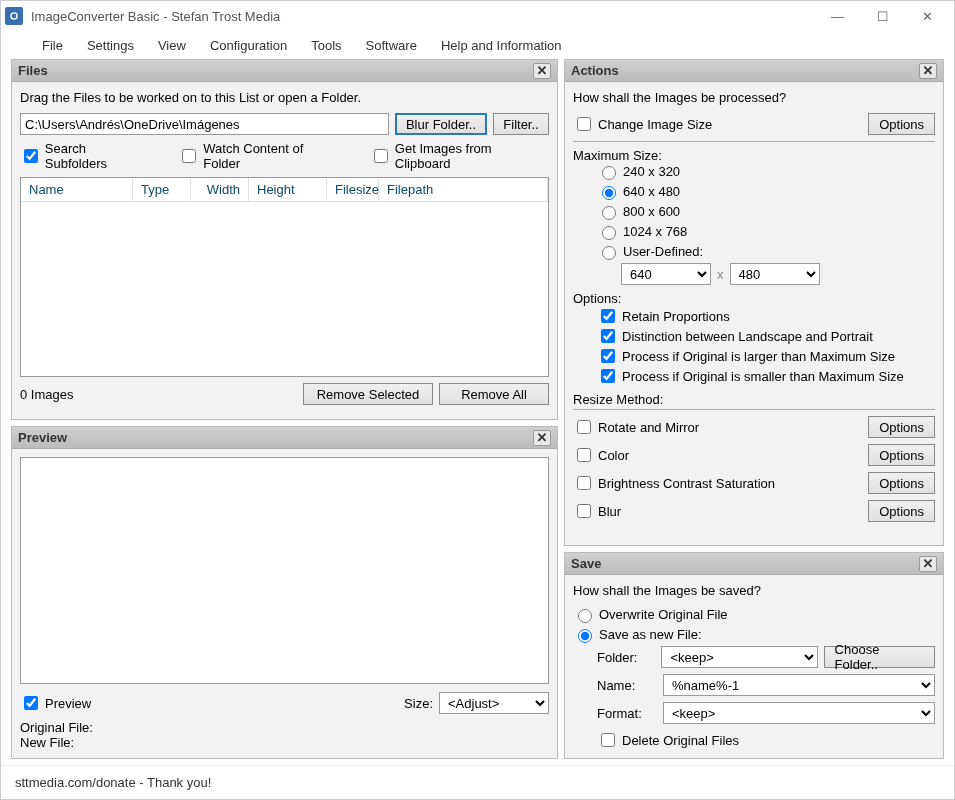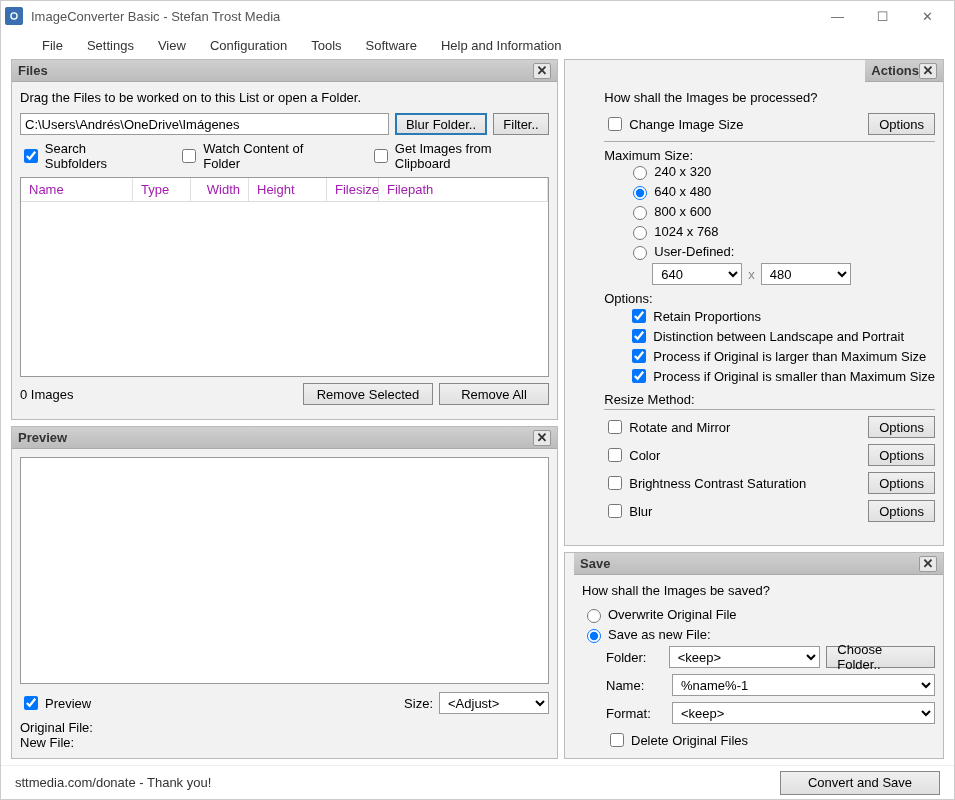--- a/index.html
+++ b/index.html
@@ -23,21 +23,21 @@
 .row { display: flex; align-items: center; gap: 6px; margin-bottom: 6px; }
 input[type=text], select { height: 22px; border: 1px solid #9a9a9a; background: #fff; padding: 0 4px; font-size: 13px;}
 .btn { height: 22px; padding: 0 10px; border: 1px solid #888; background: linear-gradient(#f0f0f0,#e0e0e0); cursor: default; display: inline-flex; align-items: center; justify-content: center; }
 .btn.primary { border: 2px solid #2a7ab5; padding: 0 9px; }
 .chk { display: inline-flex; align-items: center; gap: 4px; }
 .chk input { width: 14px; height: 14px; }
 .radio { display: inline-flex; align-items: center; gap: 4px; }
 .radio input { width: 14px; height: 14px; }
 .table { border: 1px solid #999; background: #fff; height: 200px; display: flex; flex-direction: column; }
 .thead { display: flex; border-bottom: 1px solid #ddd; }
-.th { padding: 4px 8px; border-right: 1px solid #e0e0e0; color: #a21caf; background: #fff; white-space: nowrap; }
+.th { padding: 4px 8px; border-right: 1px solid #e0e0e0; color: #0c4a6e; background: #fff; white-space: nowrap; }
 .preview-box { border: 1px solid #999; background: #fff; height: 229px; }
 .scroll-area { position: relative; overflow-y: auto; flex:1;}
 .scroll-area::-webkit-scrollbar{width:16px;}
 .scroll-area::-webkit-scrollbar-track{background:#f0f0f0;}
 .scroll-area::-webkit-scrollbar-thumb{background:#ccc;border:1px solid #aaa;}
 .fieldlabel { width: 60px; display:inline-block;}
 .footer { height: 34px; display: flex; align-items: center; padding: 0 14px; border-top: 1px solid #eee; background:#fff;}
 .footer .donate { color: #333; }
 .footer .btn { margin-left: auto; width: 160px; height: 24px; }
 hr.sep{border:none;border-top:1px solid #aaa;margin:2px 0 6px 0;}
@@ -142,21 +142,21 @@
             <select style="width:110px;"><option>&lt;Adjust&gt;</option></select>
           </div>
           <div>Original File:</div>
           <div>New File:</div>
         </div>
       </div>
     </div>
 
     <div class="col-right">
 
-      <div class="panel" style="flex:1;overflow:hidden;align-items:flex-end;">
+      <div class="panel" style="flex:1;overflow:hidden;">
         <div class="panel-header">
           <span>Actions</span>
           <span class="closex">✕</span>
         </div>
         <div class="scroll-area">
         <div class="panel-body">
           <div style="margin-bottom:8px;">How shall the Images be processed?</div>
           <div class="row">
             <label class="chk">
                   <input type="checkbox" style="">
@@ -244,21 +244,21 @@
                   <input type="checkbox" style="">
                   <span>Blur</span>
                 </label>
             <div style="flex:1;"></div>
             <span class="btn">Options</span>
           </div>
         </div>
         </div>
       </div>
 
-      <div class="panel" style="flex:0 0 auto;padding-left:9px;">
+      <div class="panel" style="flex:0 0 auto;">
         <div class="panel-header">
           <span>Save</span>
           <span class="closex">✕</span>
         </div>
         <div class="panel-body">
           <div style="margin-bottom:8px;">How shall the Images be saved?</div>
           <div><label class="radio">
                 <input type="radio" name="sv" style="">
                 <span>Overwrite Original File</span>
               </label></div>
@@ -285,15 +285,14 @@
                   <span>Delete Original Files</span>
                 </label></div>
           </div>
         </div>
       </div>
     </div>
   </div>
 
   <div class="footer">
     <span class="donate">sttmedia.com/donate - Thank you!</span>
-    <span class="btn">Convert and Save</span>
   </div>
 </div>
 
 </body></html>

